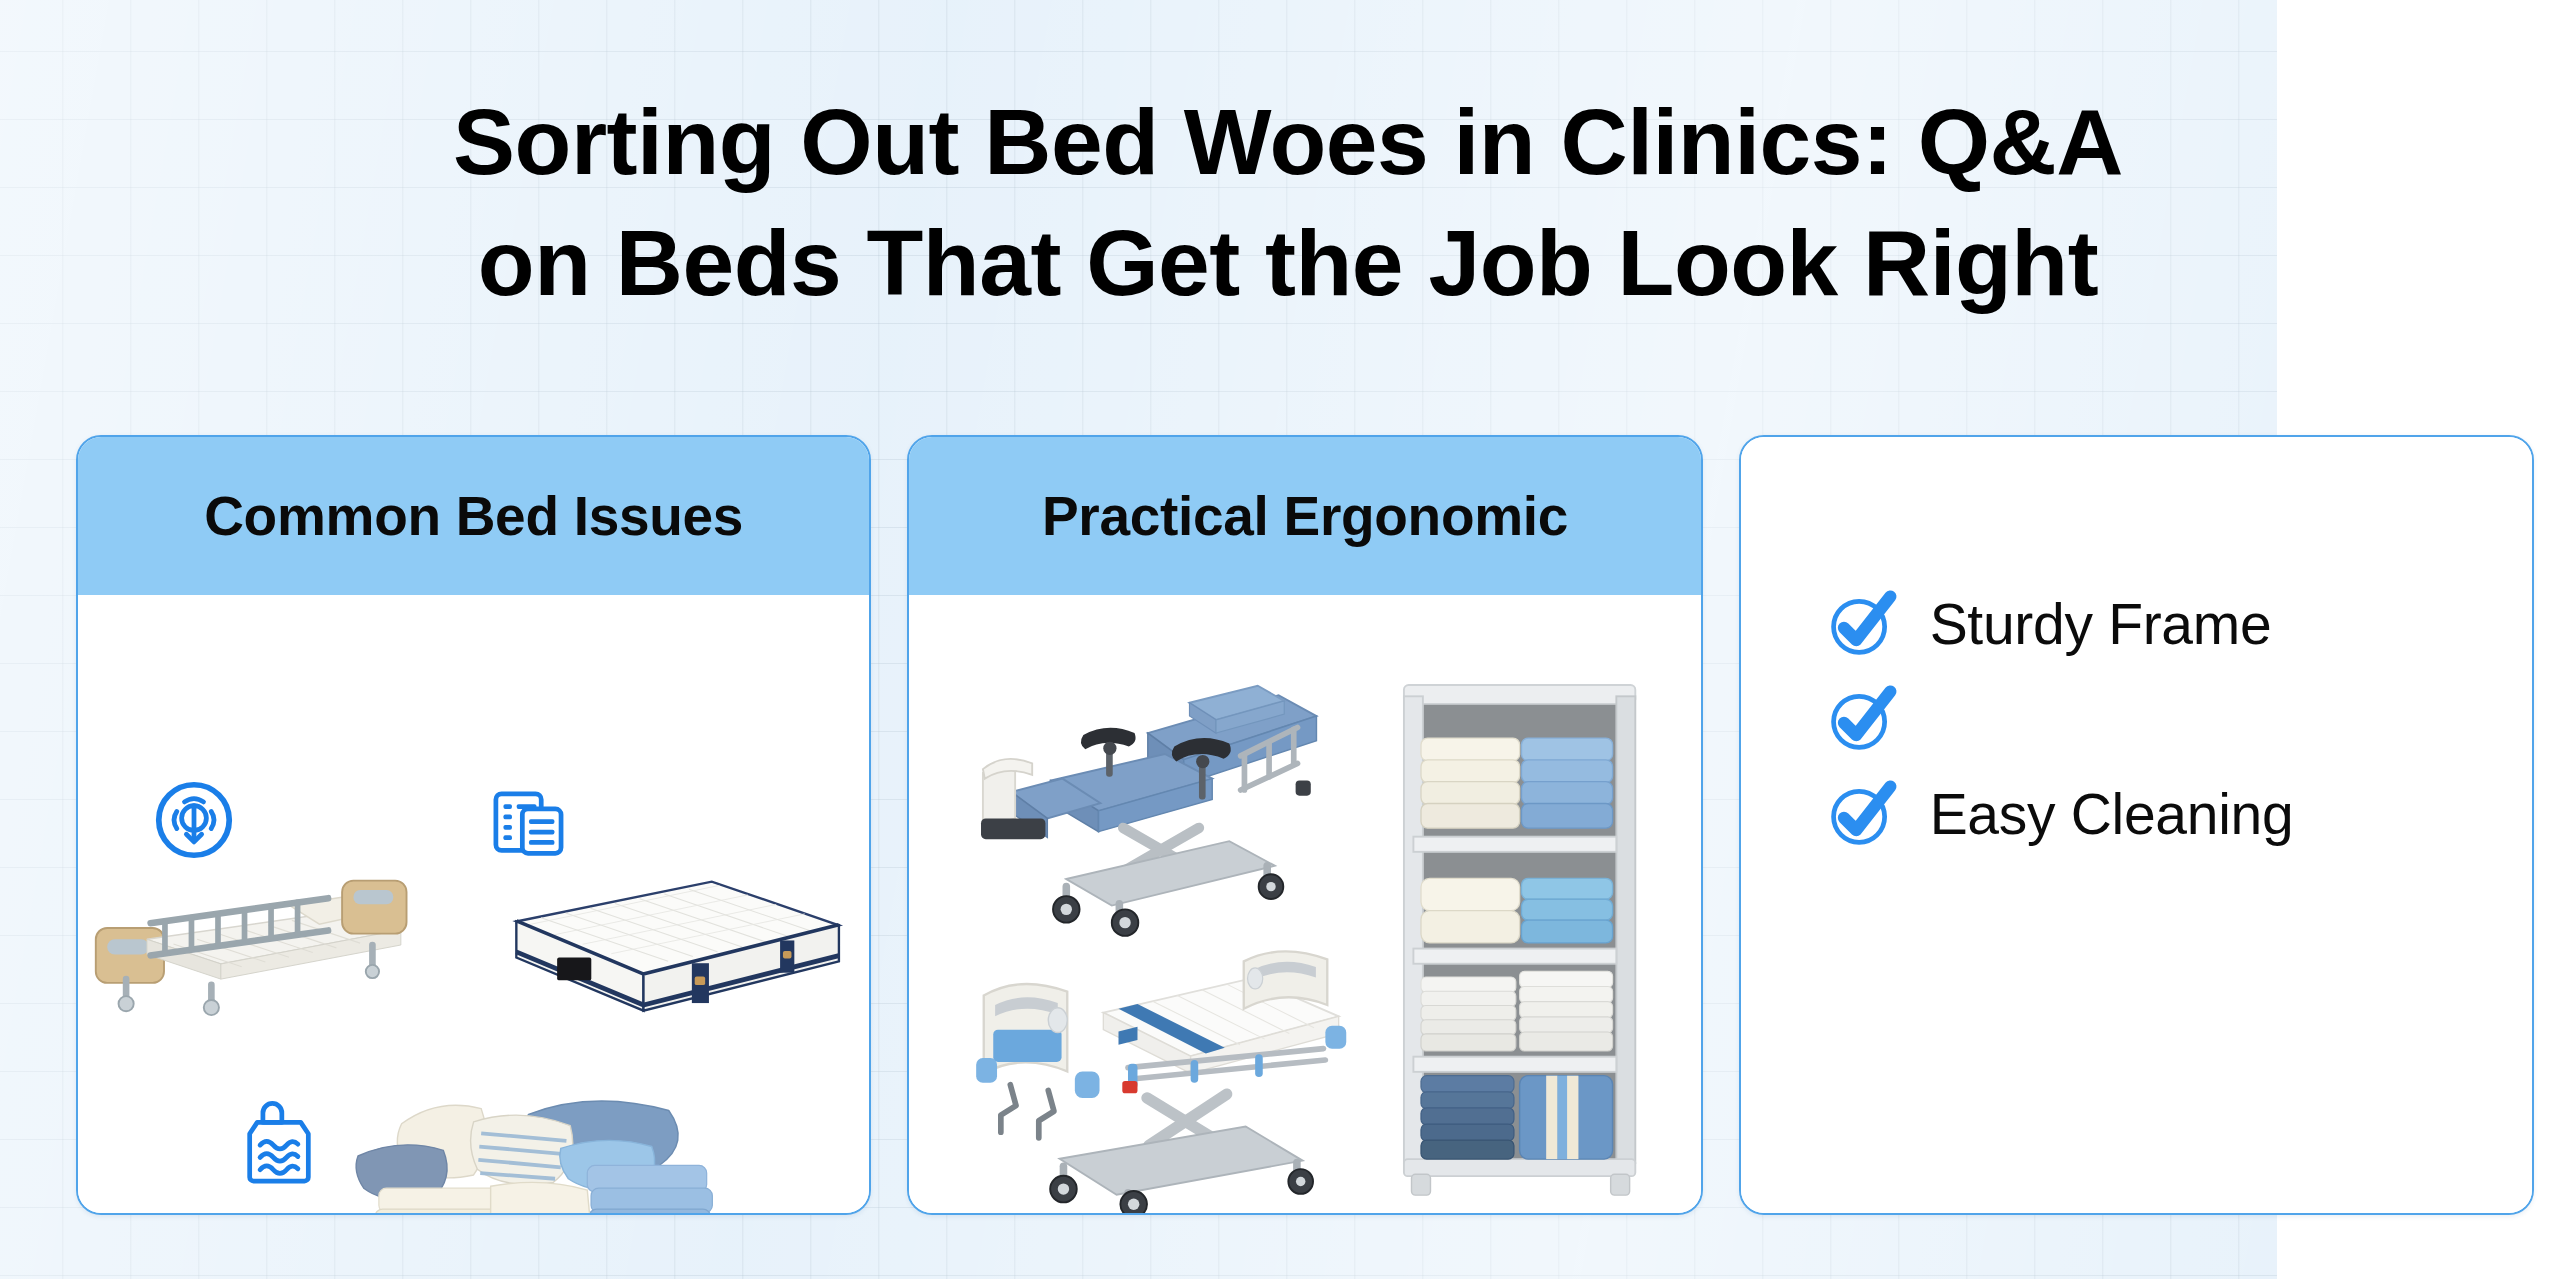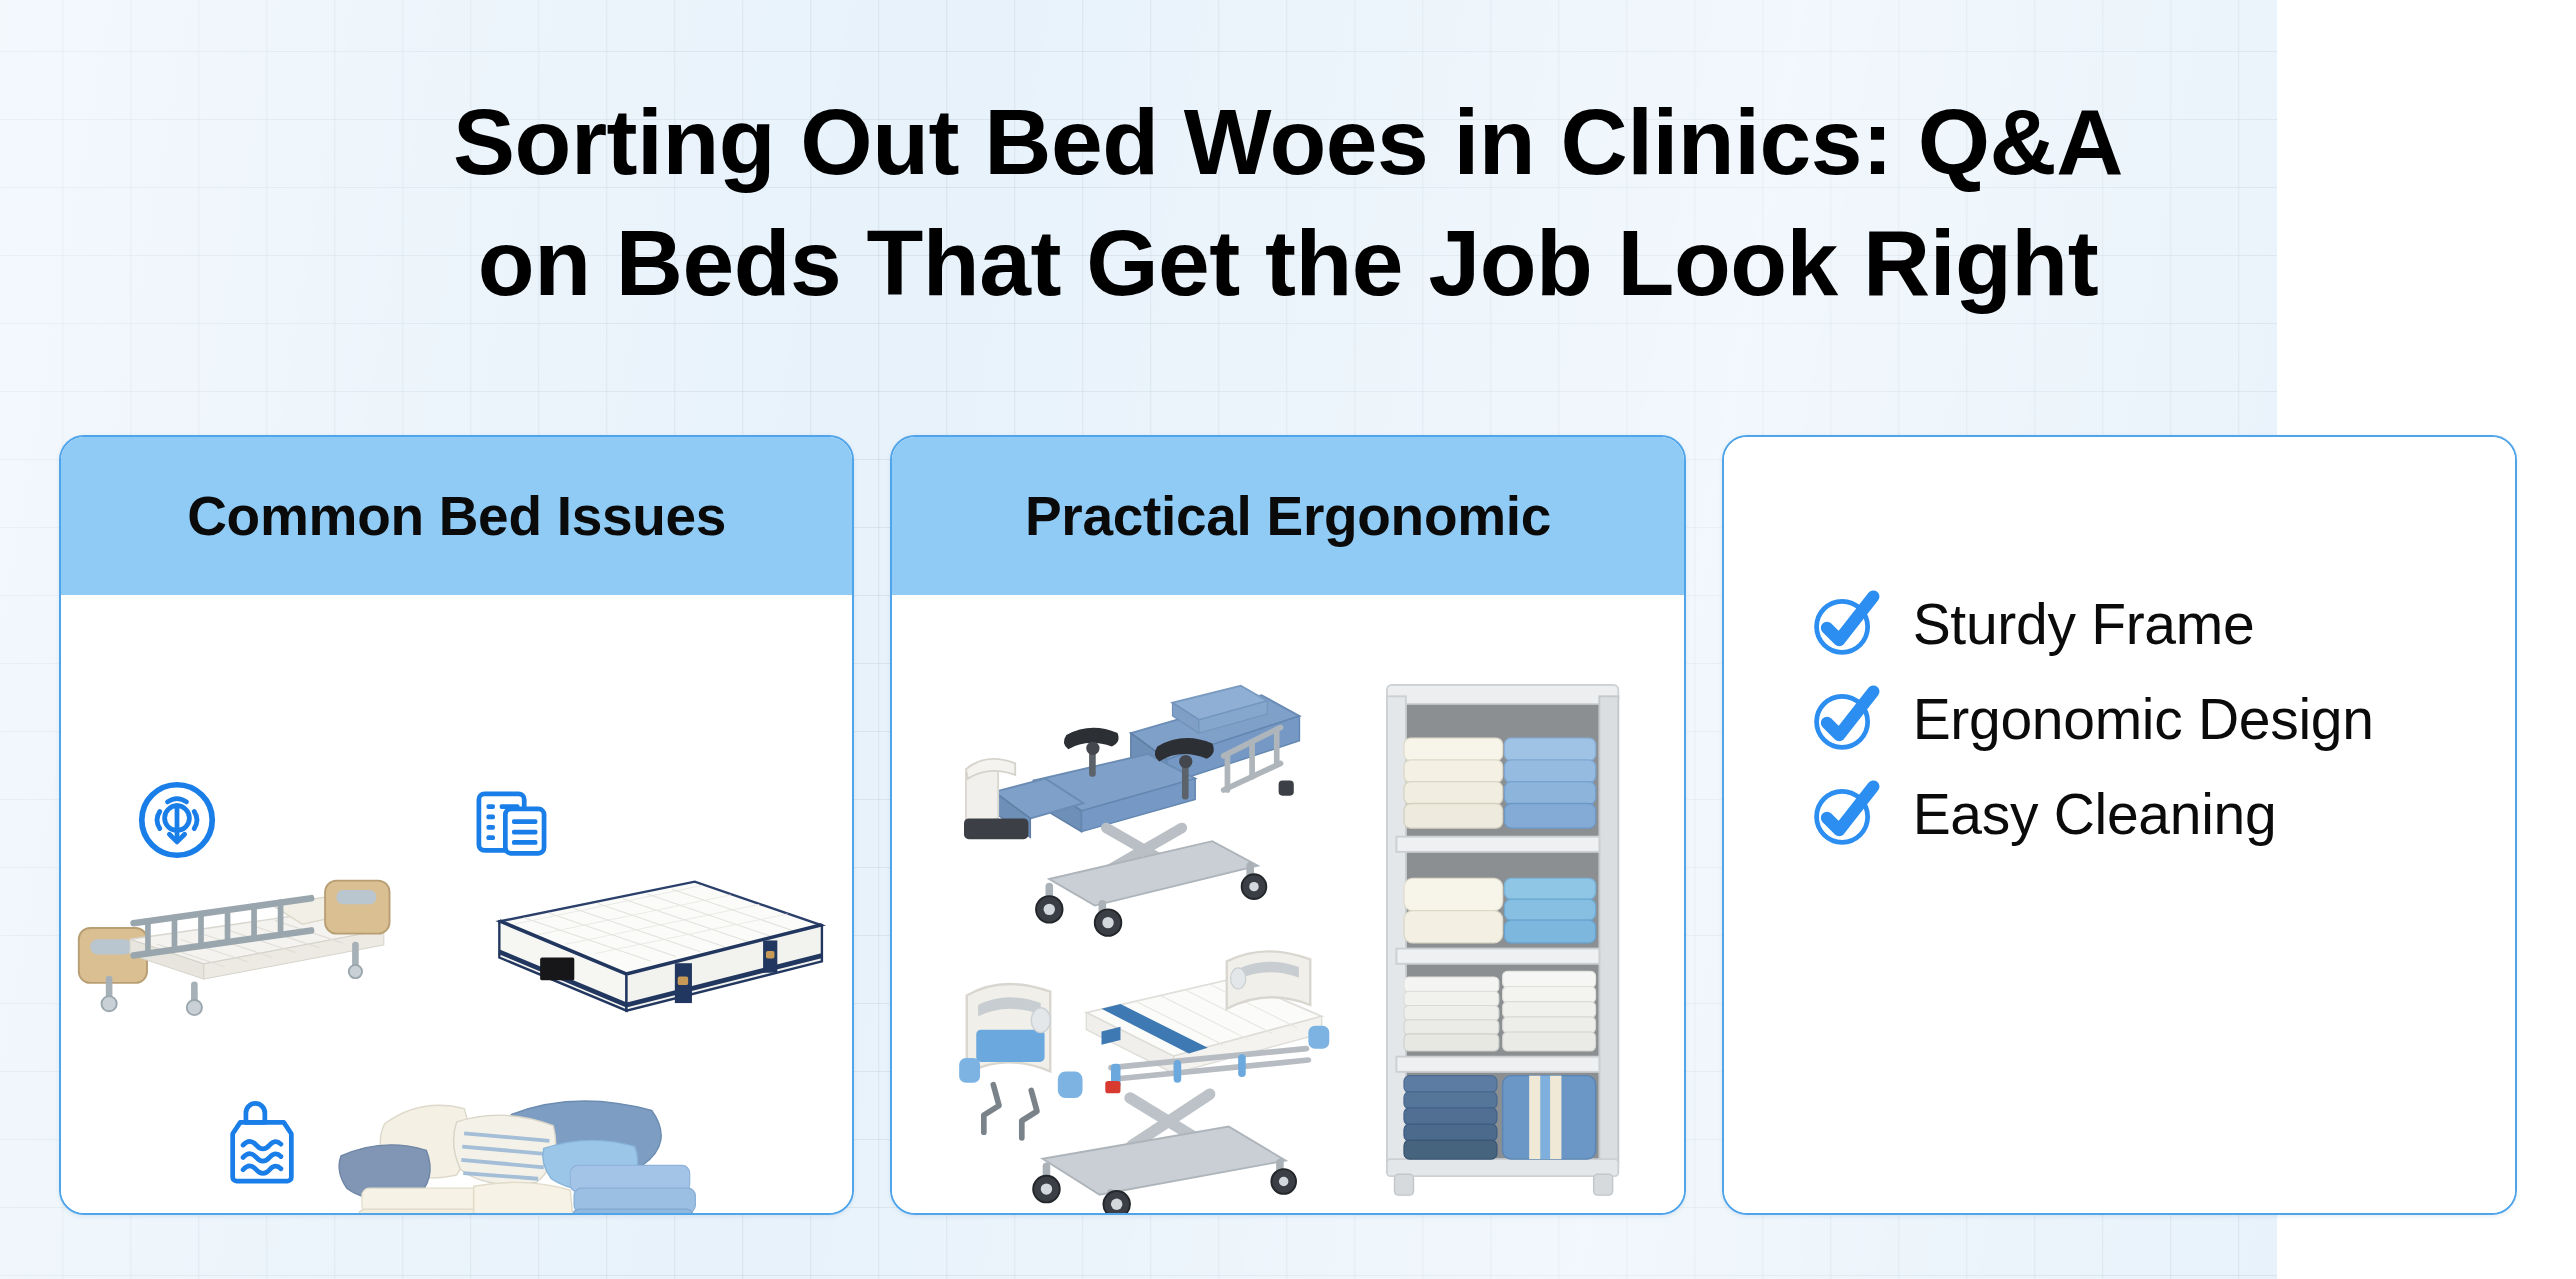--- a/index.html
+++ b/index.html
@@ -37,21 +37,21 @@
     display:block;
     font-size:93px;
     font-weight:bold;
     line-height:1.30;
     letter-spacing:-0.5px;
     color:#000;
   }
 
   
   .cards{
-    position:absolute; left:59px; top:435px;
+    position:absolute; left:76px; top:435px;
     width:2458px; height:780px;
     display:flex; gap:36px;
     z-index:3;
   }
   .card{
     flex:1 1 0;
     background:#ffffff;
     border:2.8px solid #50a4ea;
     border-radius:25px;
     overflow:hidden;
@@ -518,21 +518,20 @@
             <span class="feature-label">Sturdy Frame</span>
           </li>
 
           <li class="feature-row">
             <span class="check-icon">
               <svg viewBox="0 0 74 74" width="70" height="70">
                 <circle cx="35" cy="40" r="27" fill="none" stroke="#2b8ef0" stroke-width="5"></circle>
                 <path d="M19 41 L32 54 L68 8" fill="none" stroke="#2b8ef0" stroke-width="13" stroke-linecap="round" stroke-linejoin="round"></path>
               </svg>
             </span>
-            <span class="feature-label">Ergonomic Design</span>
           </li>
 
           <li class="feature-row">
             <span class="check-icon">
               <svg viewBox="0 0 74 74" width="70" height="70">
                 <circle cx="35" cy="40" r="27" fill="none" stroke="#2b8ef0" stroke-width="5"></circle>
                 <path d="M19 41 L32 54 L68 8" fill="none" stroke="#2b8ef0" stroke-width="13" stroke-linecap="round" stroke-linejoin="round"></path>
               </svg>
             </span>
             <span class="feature-label">Easy Cleaning</span>

